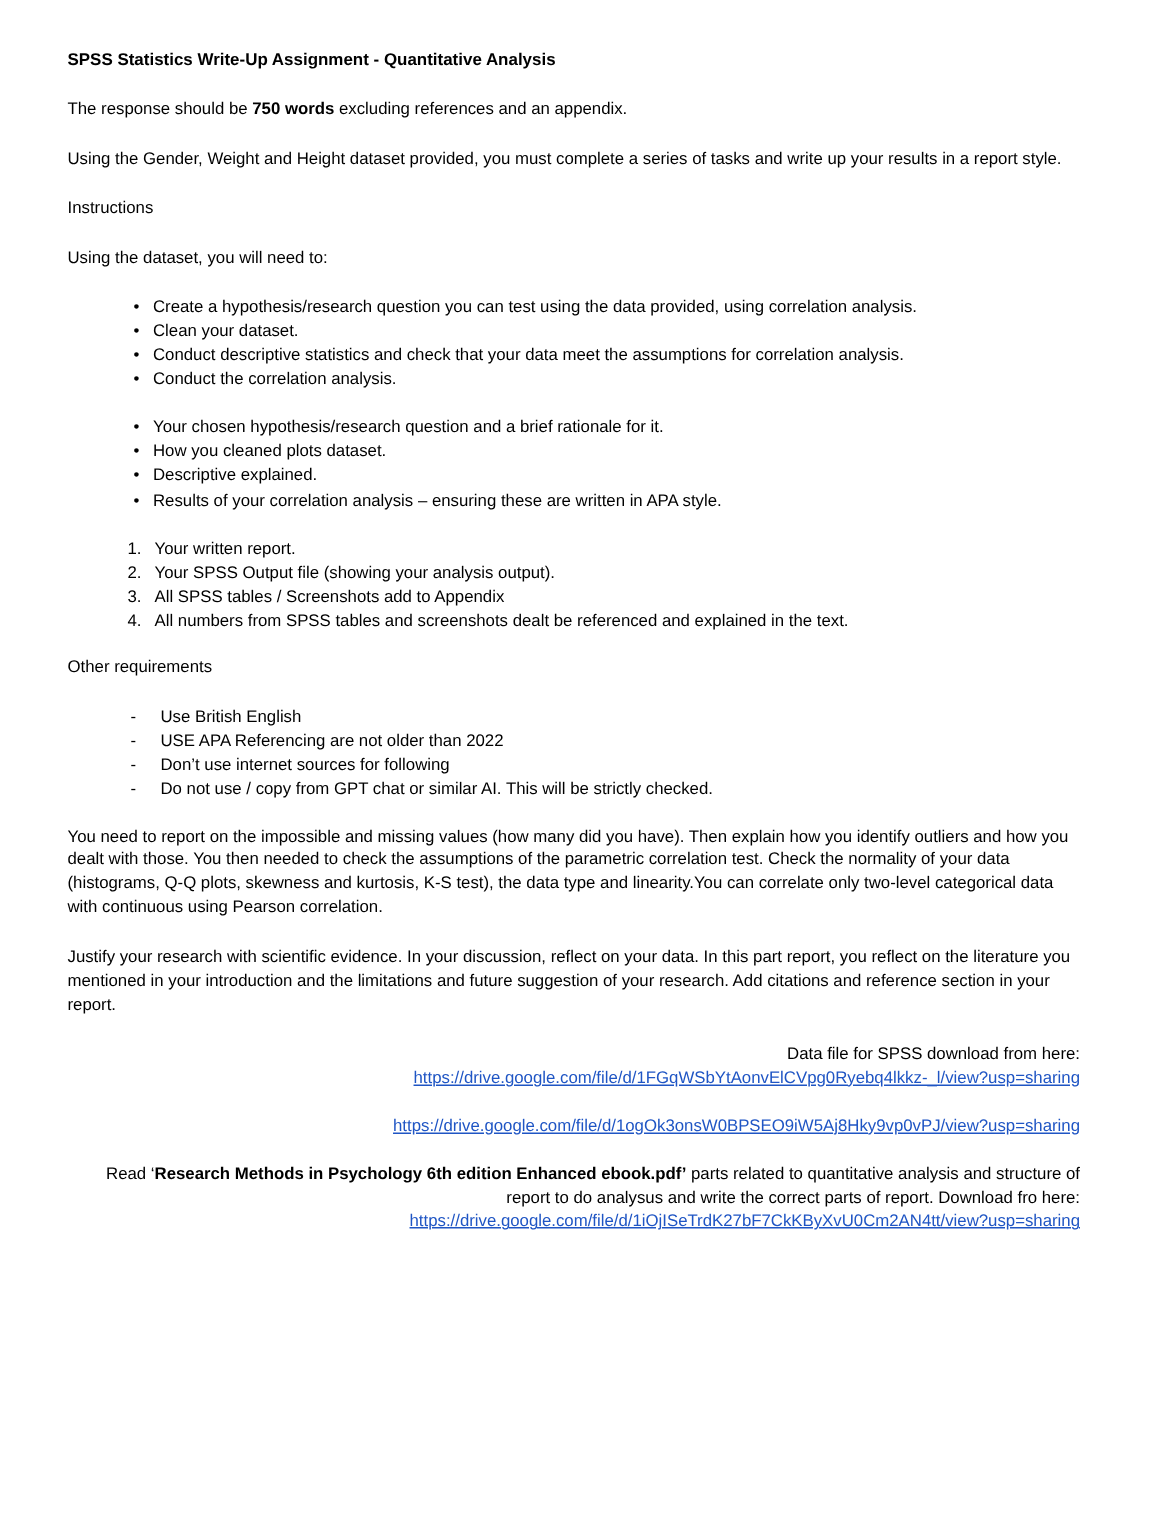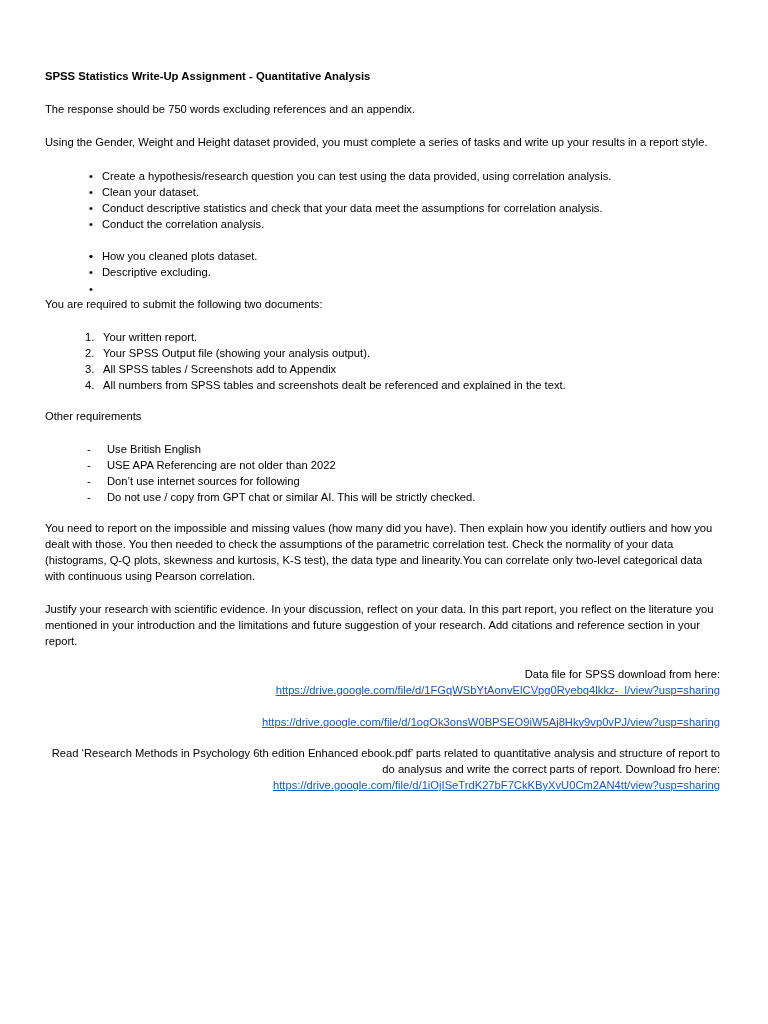--- a/index.html
+++ b/index.html
@@ -13,31 +13,31 @@
     font-family: "Liberation Sans", sans-serif;
     color: #000000;
     overflow: hidden;
   }
   .page {
     position: relative;
     width: 768px;
     height: 1024px;
     background: #ffffff;
     box-sizing: border-box;
-    padding: 68px 48px 0 45px;
+    padding: 32px 48px 0 45px;
   }
   .doc {
     font-size: 11.2px;
     line-height: 1.42;
   }
   p {
     margin: 0 0 10px 0;
   }
   .bold {
-    font-weight: normal;
+    font-weight: bold;
   }
   .title {
     font-weight: bold;
     font-size: 11.3px;
     margin: 0 0 18px 0;
   }
   .para {
     margin: 0 0 17px 0;
   }
   .para-tight {
@@ -99,36 +99,37 @@
 
 <div class="page">
   <div class="doc">
 
     <p class="title">SPSS Statistics Write-Up Assignment - Quantitative Analysis</p>
 
     <p class="para"><span>The response should be </span><span class="bold">750 words</span><span> excluding references and an appendix.</span></p>
 
     <p class="para">Using the Gender, Weight and Height dataset provided, you must complete a series of tasks and write up your results in a report style.</p>
 
+    <p class="para">Instructions</p>
 
+    <p class="para-tight">Using the dataset, you will need to:</p>
     <ul class="bullets">
       <li><span class="dot">•</span><span>Create a hypothesis/research question you can test using the data provided, using correlation analysis.</span></li>
       <li><span class="dot">•</span><span>Clean your dataset.</span></li>
       <li><span class="dot">•</span><span>Conduct descriptive statistics and check that your data meet the assumptions for correlation analysis.</span></li>
       <li><span class="dot">•</span><span>Conduct the correlation analysis.</span></li>
     </ul>
 
     <ul class="bullets">
-      <li><span class="dot">•</span></li>
+      <li><span class="dot">•</span><span>Your chosen hypothesis/research question and a brief rationale for it.</span></li>
       <li><span class="dot">•</span><span>How you cleaned plots dataset.</span></li>
-      <li><span class="dot">•</span><span>Descriptive excluding.</span></li>
-      <li><span class="dot">•</span></li>
+      <li><span class="dot">•</span><span>Descriptive explained.</span></li>
+      <li><span class="dot">•</span><span>Results of your correlation analysis – ensuring these are written in APA style.</span></li>
     </ul>
 
-    <p class="para-tight">You are required to submit the following two documents:</p>
     <ol class="numlist">
       <li><span class="num">1.</span><span>Your written report.</span></li>
       <li><span class="num">2.</span><span>Your SPSS Output file (showing your analysis output).</span></li>
       <li><span class="num">3.</span><span>All SPSS tables / Screenshots add to Appendix</span></li>
       <li><span class="num">4.</span><span>All numbers from SPSS tables and screenshots dealt be referenced and explained in the text.</span></li>
     </ol>
 
     <p class="para-tight">Other requirements</p>
     <ul class="dashlist">
       <li><span class="dash">-</span><span>Use British English</span></li>

